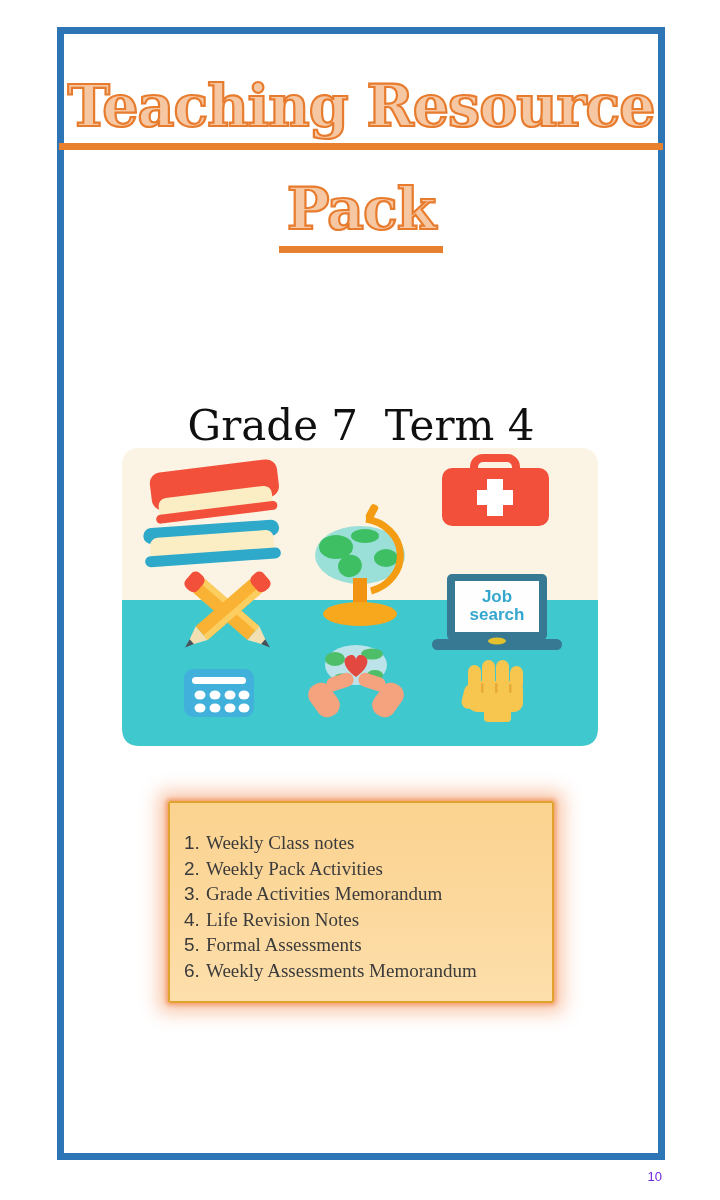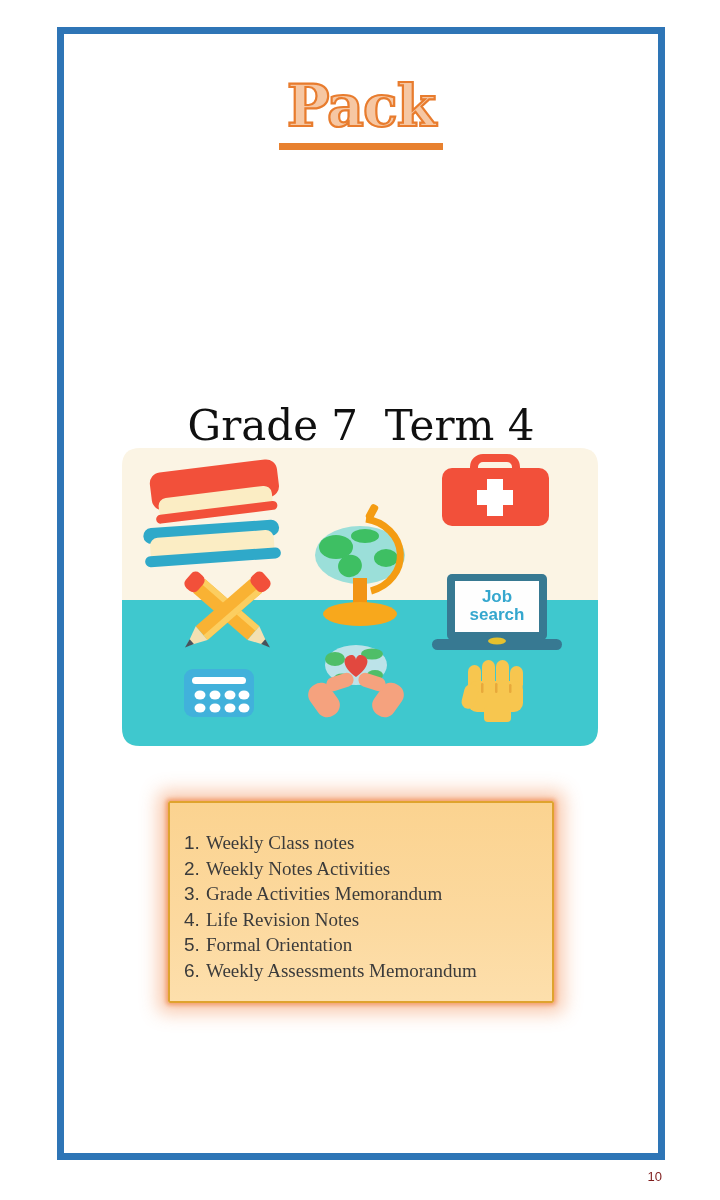--- a/index.html
+++ b/index.html
@@ -43,30 +43,33 @@
   .contents-list{margin:0;padding:0;list-style:none;}
   .contents-row{
     display:flex;align-items:flex-start;
     font-size:19px;line-height:25.5px;color:#3b3b3b;
     font-family:"Liberation Sans",sans-serif;
   }
   .row-num{width:22px;flex:0 0 22px;}
   .row-text{flex:1;font-family:Liberation Serif, serif;}
   
   .page-number{
-    position:absolute;right:58px;top:1169px;font-size:13px;color:#7f1d1d;
+    position:absolute;right:58px;top:1169px;font-size:13px;color:#6d28d9;
     font-family:"Liberation Sans",sans-serif;
   }
 </style>
 </head>
 <body>
 
 <div class="page-frame"></div>
 
 <div class="doc-title">
+  <div class="title-line">
+    <span class="title-underline">Teaching Resource</span>
+  </div>
   <div class="title-line">
     <span class="title-underline">Pack</span>
   </div>
 </div>
 
 <div class="doc-subtitle">
   <div>Grade 7  Term 4</div>
 </div>
 
 <div class="illustration">
@@ -187,33 +190,33 @@
 </div>
 
 <div class="contents-box">
   <ol class="contents-list">
     <li class="contents-row">
       <span class="row-num">1.</span>
       <span class="row-text">Weekly Class notes</span>
     </li>
     <li class="contents-row">
       <span class="row-num">2.</span>
-      <span class="row-text">Weekly Notes Activities</span>
+      <span class="row-text">Weekly Pack Activities</span>
     </li>
     <li class="contents-row">
       <span class="row-num">3.</span>
       <span class="row-text">Grade Activities Memorandum</span>
     </li>
     <li class="contents-row">
       <span class="row-num">4.</span>
       <span class="row-text">Life Revision Notes</span>
     </li>
     <li class="contents-row">
       <span class="row-num">5.</span>
-      <span class="row-text">Formal Orientation</span>
+      <span class="row-text">Formal Assessments</span>
     </li>
     <li class="contents-row">
       <span class="row-num">6.</span>
       <span class="row-text">Weekly Assessments Memorandum</span>
     </li>
   </ol>
 </div>
 
 <div class="page-number">10</div>
 

